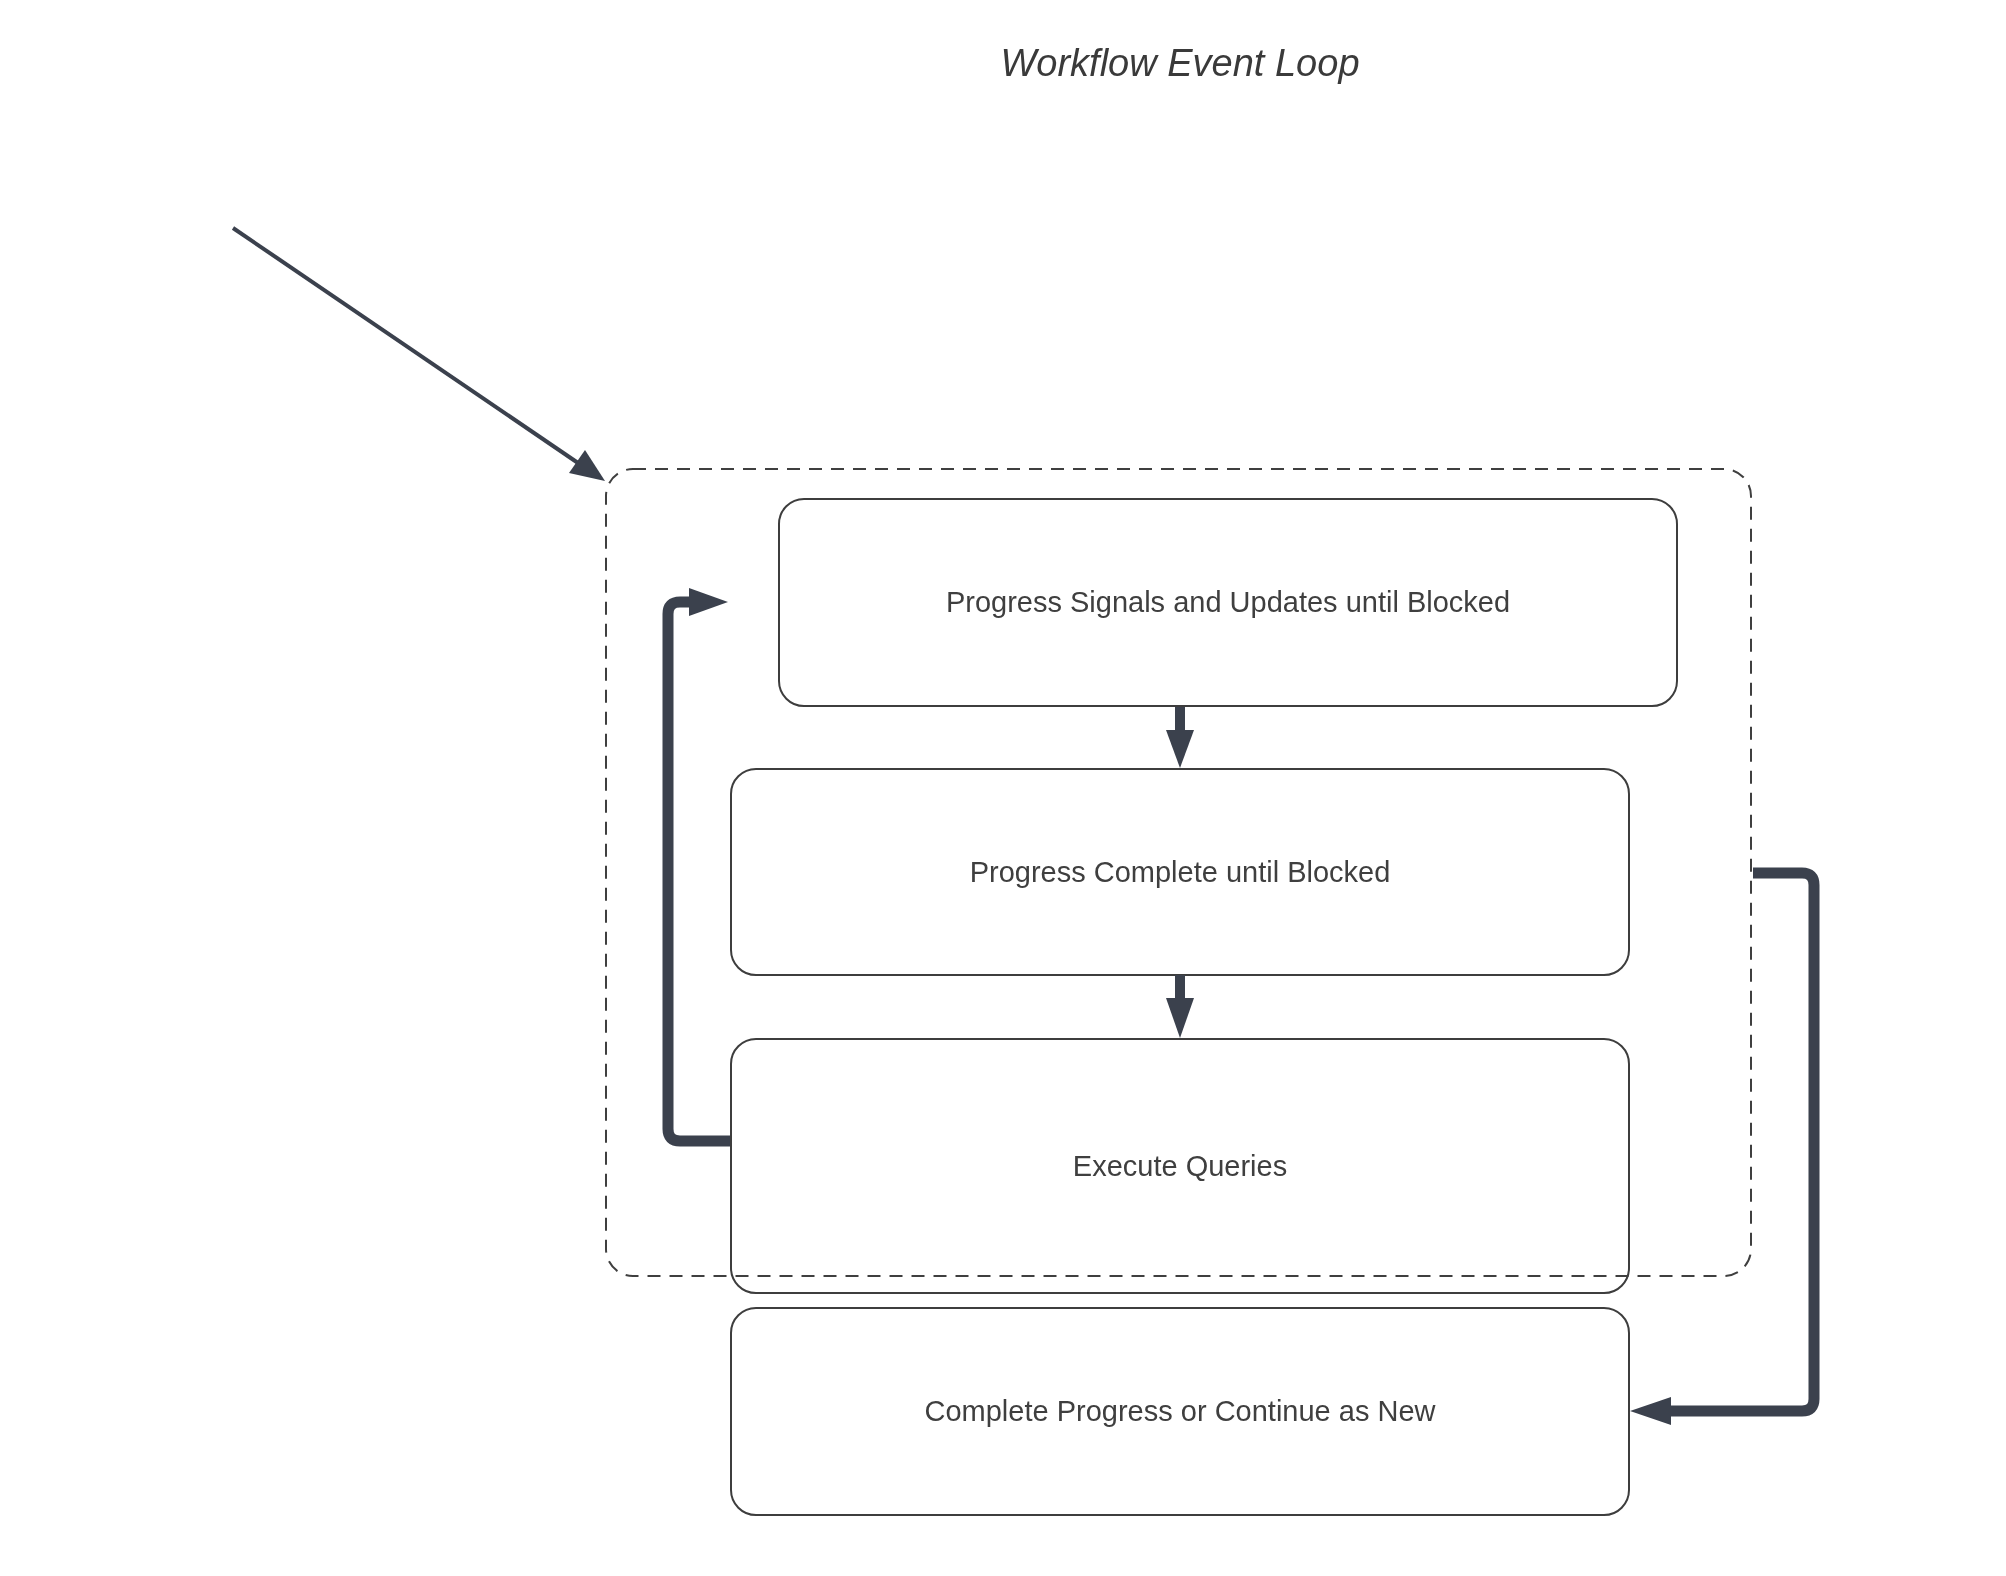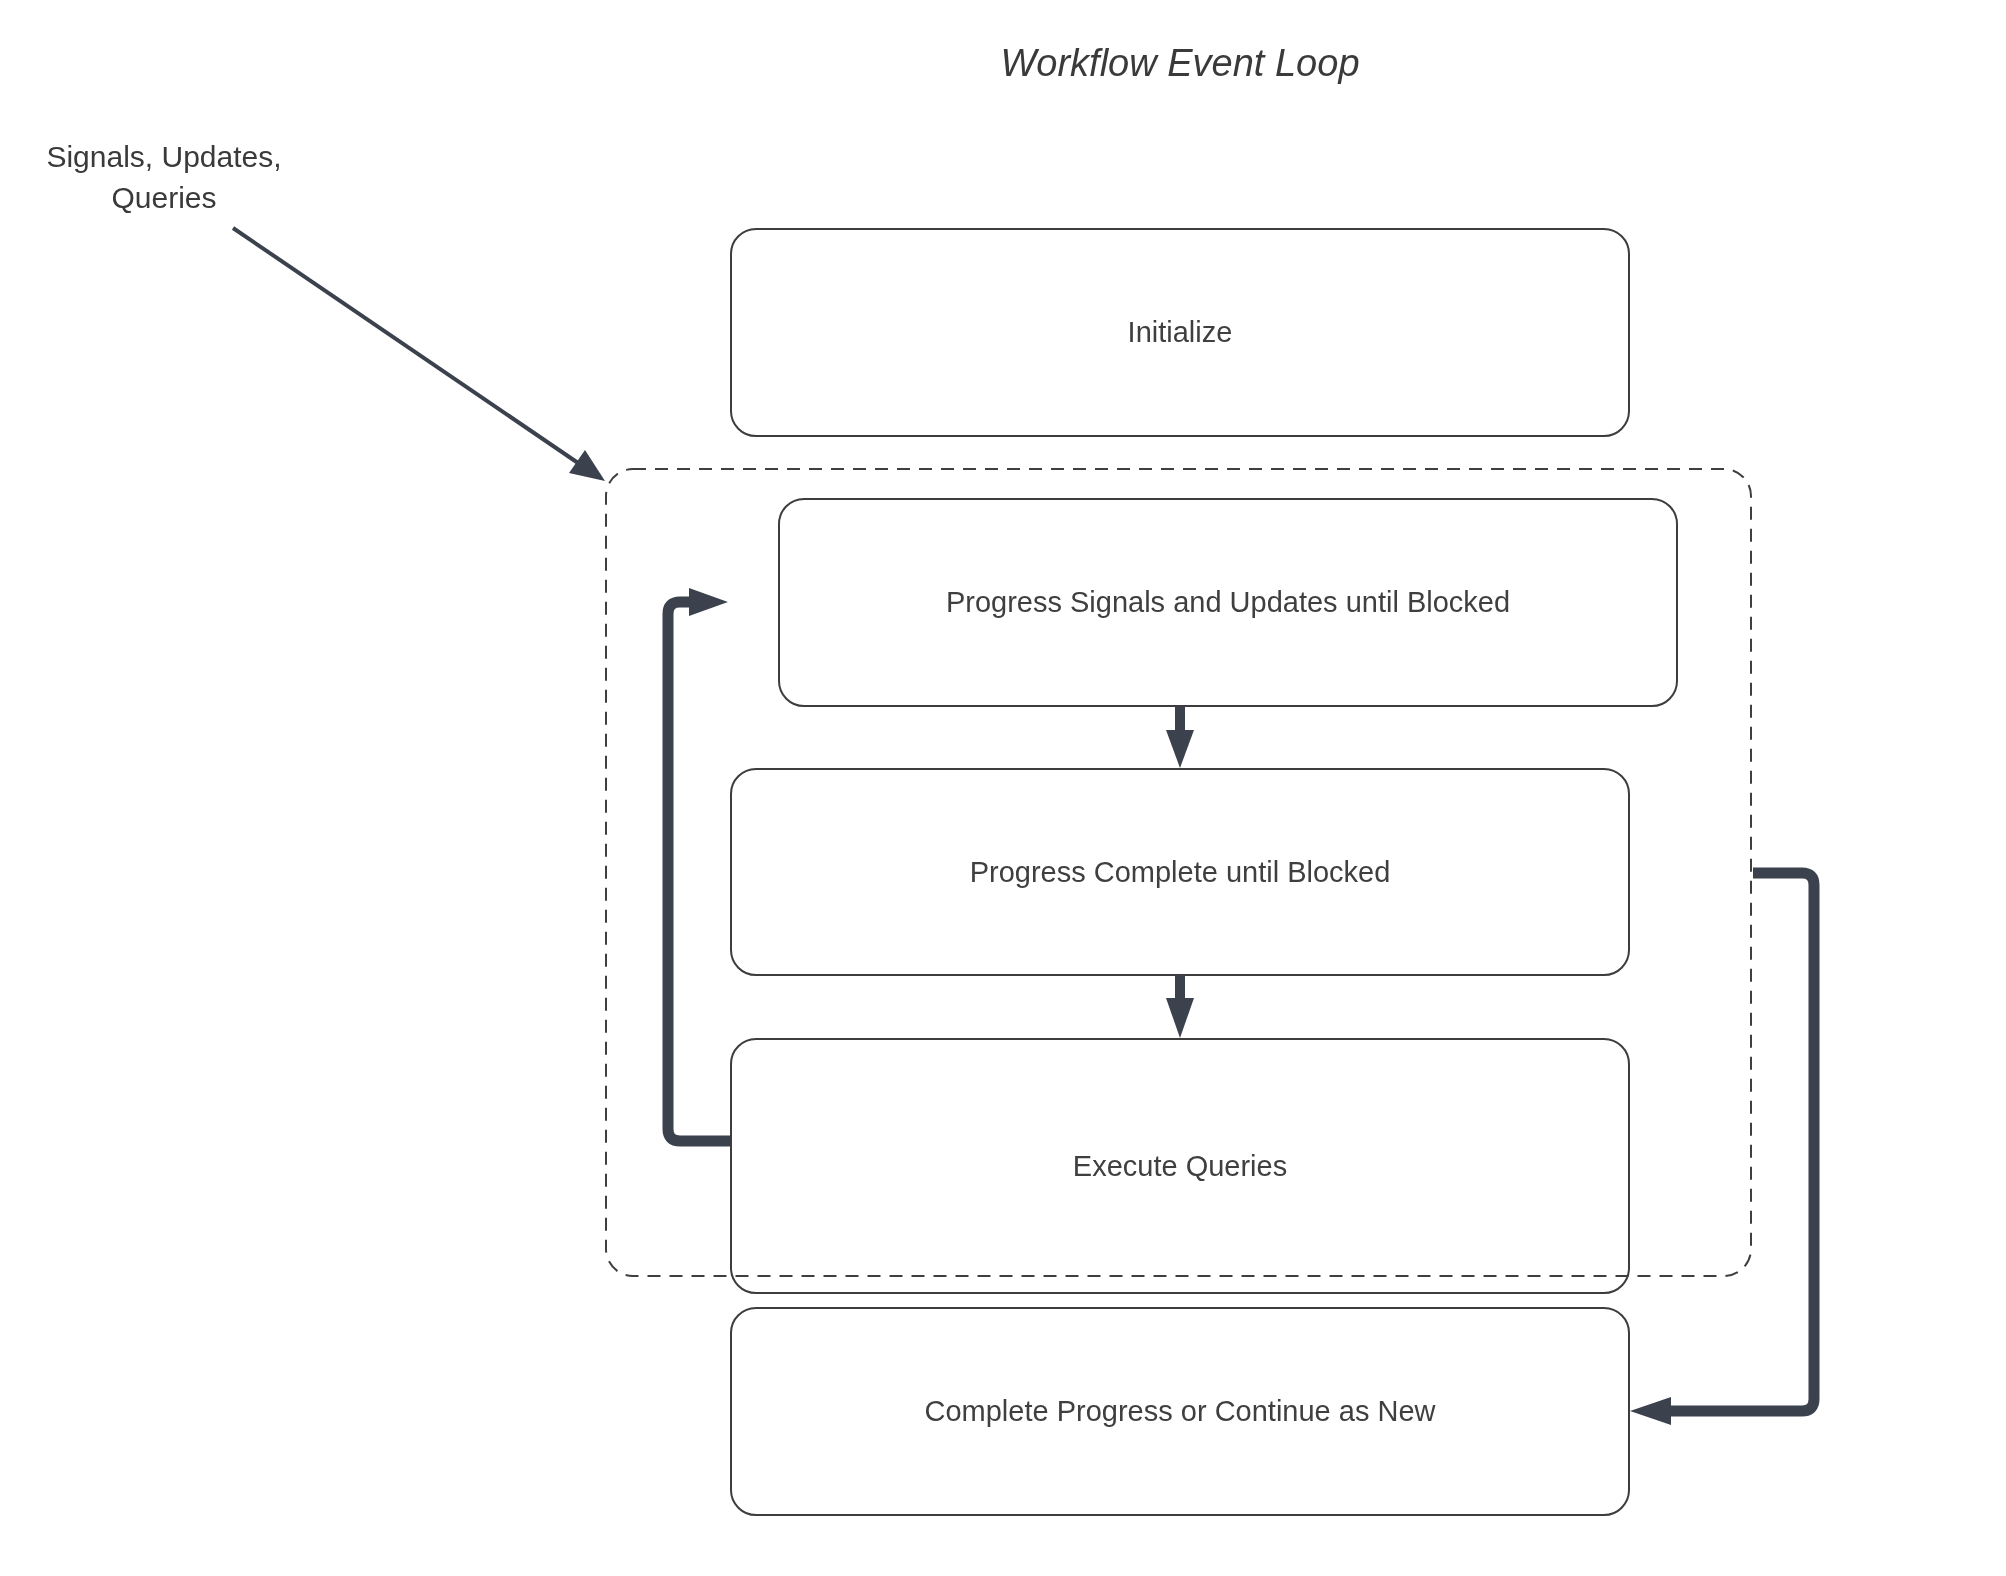--- a/index.html
+++ b/index.html
@@ -68,24 +68,20 @@
   .node-execute-queries   { top: 1038px; height: 256px; }
   .node-complete          { top: 1307px; height: 209px; }
 </style>
 </head>
 <body>
 
 <div class="canvas">
 
   <div class="title">Workflow Event Loop</div>
 
-  <div class="annotation">
-    <span>Signals, Updates,</span>
-    <span>Queries</span>
-  </div>
 
   <svg class="connectors" width="2006" height="1576" viewBox="0 0 2006 1576">
 
     <rect x="606" y="469" width="1145" height="807" rx="27" ry="27" fill="none" stroke="#3f3f3f" stroke-width="2" stroke-dasharray="13 9"></rect>
 
     <g>
       <line x1="233" y1="228" x2="581" y2="465" stroke="#3b414d" stroke-width="4"></line>
       <polygon points="605,481 569,473 585,450" fill="#3b414d"></polygon>
     </g>
 
@@ -103,23 +99,20 @@
       <path d="M 730 1141 L 680 1141 Q 668 1141 668 1129 L 668 614 Q 668 602 680 602 L 691 602" fill="none" stroke="#3b414d" stroke-width="11"></path>
       <polygon points="689,588 689,616 728,602" fill="#3b414d"></polygon>
     </g>
 
     <g>
       <path d="M 1753 873 L 1802 873 Q 1814 873 1814 885 L 1814 1399 Q 1814 1411 1802 1411 L 1670 1411" fill="none" stroke="#3b414d" stroke-width="11"></path>
       <polygon points="1671,1397 1671,1425 1630,1411" fill="#3b414d"></polygon>
     </g>
   </svg>
 
-  <div class="node node-initialize">
-    <span>Initialize</span>
-  </div>
 
   <div class="node node-progress-signals">
     <span>Progress Signals and Updates until Blocked</span>
   </div>
 
   <div class="node node-progress-workflow">
     <span>Progress Complete until Blocked</span>
   </div>
 
   <div class="node node-execute-queries">

